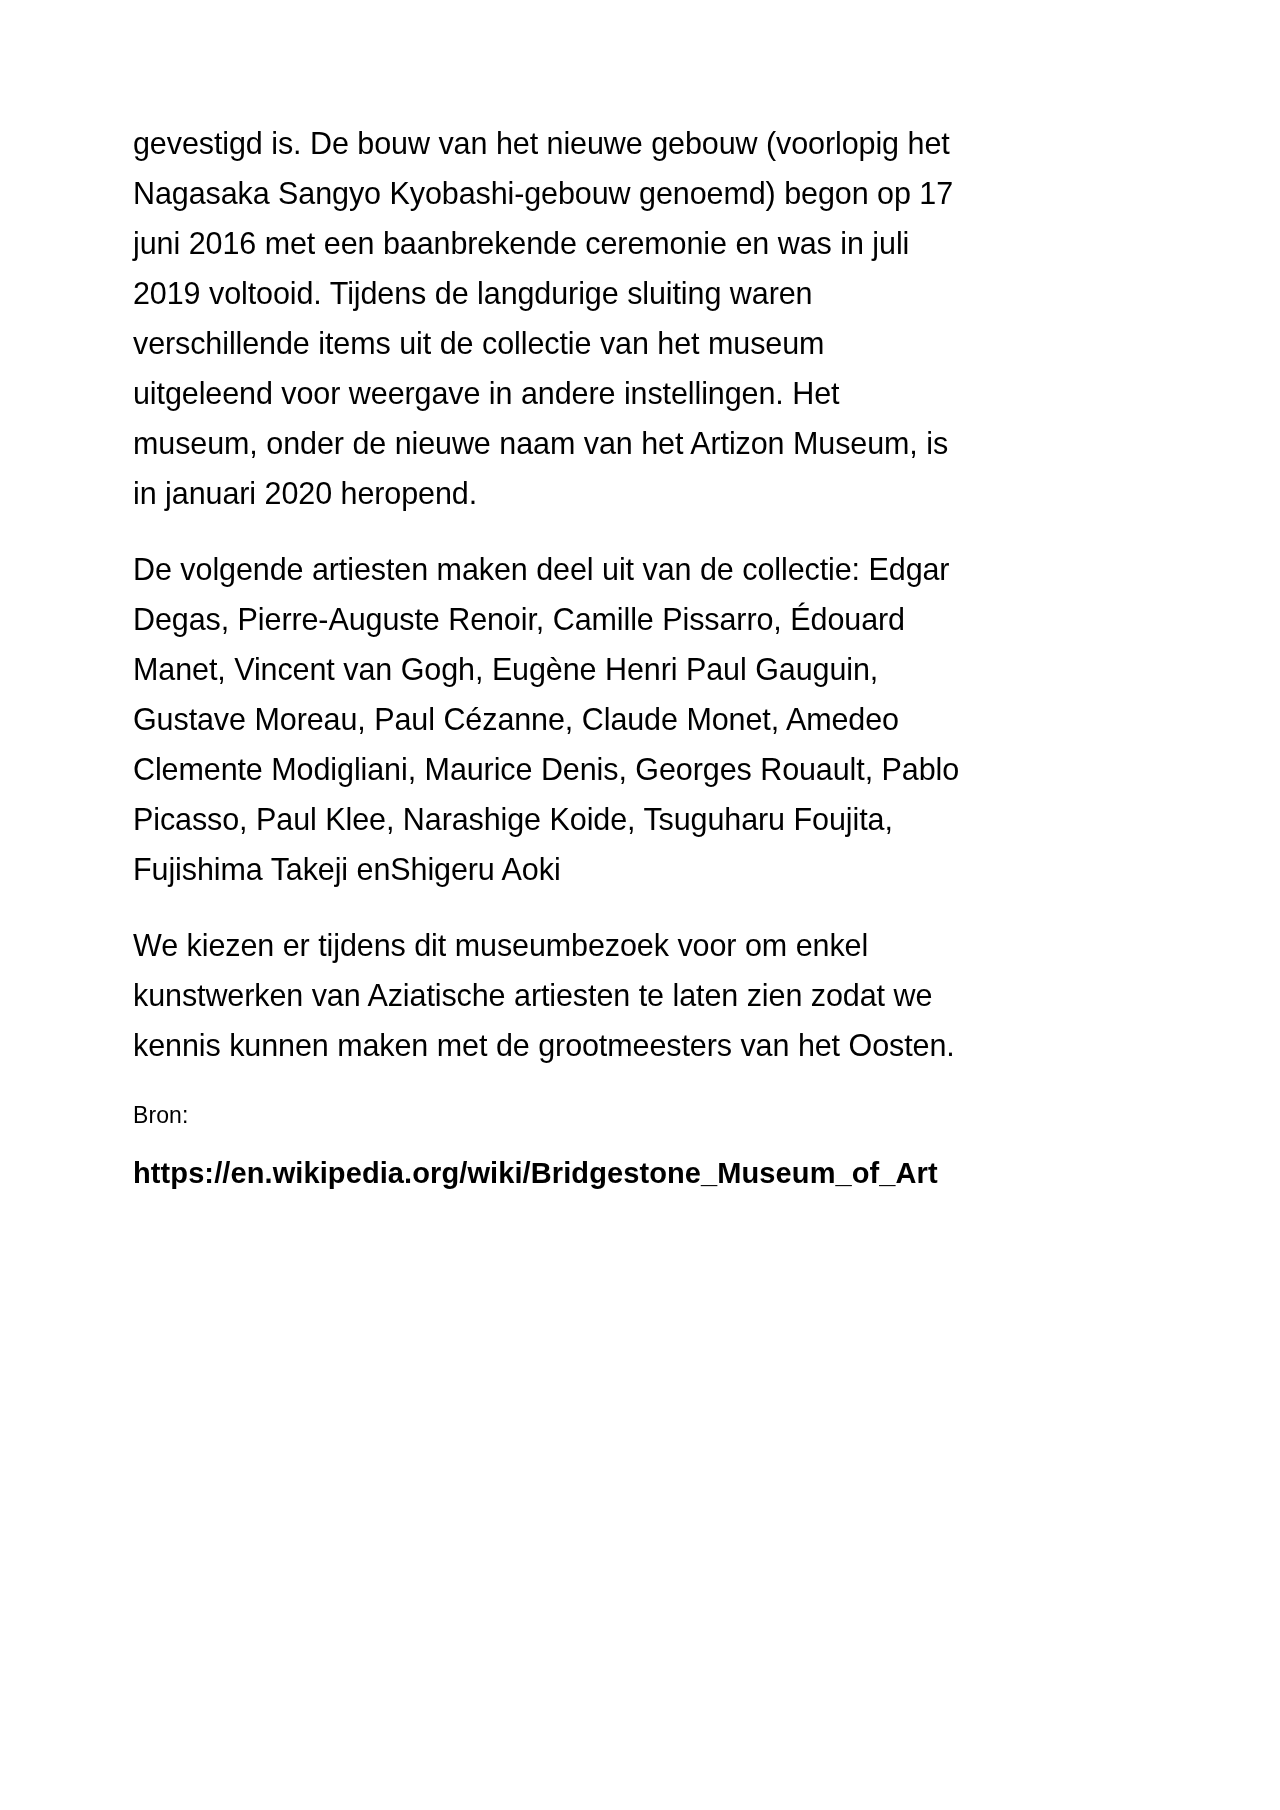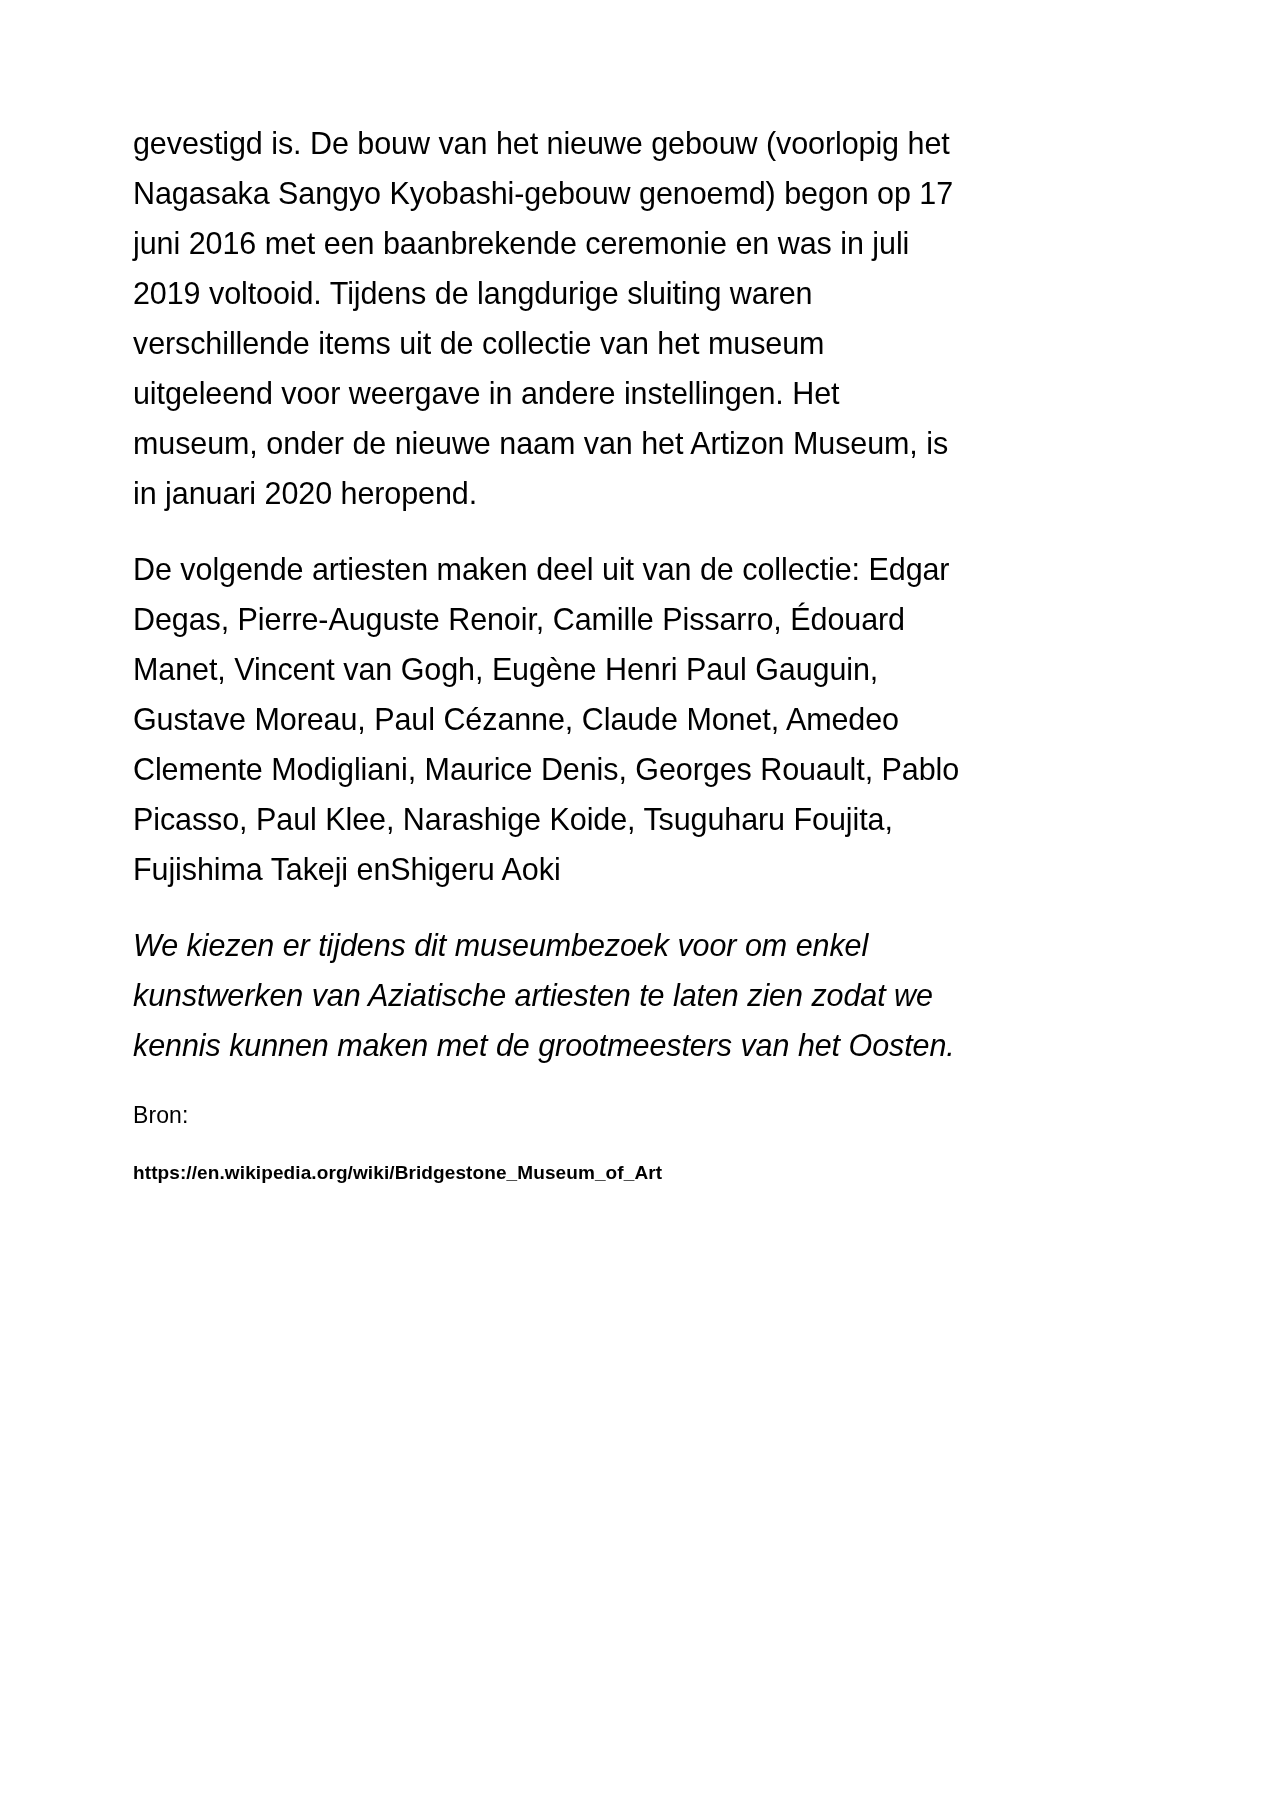--- a/index.html
+++ b/index.html
@@ -34,36 +34,35 @@
     font-size: 30.5px;
     line-height: 50px;
     letter-spacing: -0.1px;
     font-weight: 400;
     color: #000000;
     text-align: left;
     word-spacing: 0.2px;
   }
   p.body-para:last-of-type {
     margin-bottom: 0;
-    font-style: italic;
   }
   .source-block {
     margin-top: 30px;
   }
   p.source-label {
     margin: 0 0 28px 0;
     font-size: 23px;
     line-height: 30px;
     font-weight: 400;
     letter-spacing: 0.1px;
     color: #000000;
   }
   p.source-url {
     margin: 0;
-    font-size: 19px;
+    font-size: 29px;
     line-height: 30px;
     font-weight: 700;
     letter-spacing: 0.1px;
     color: #000000;
     word-break: break-all;
   }
 </style>
 </head>
 <body>
 

